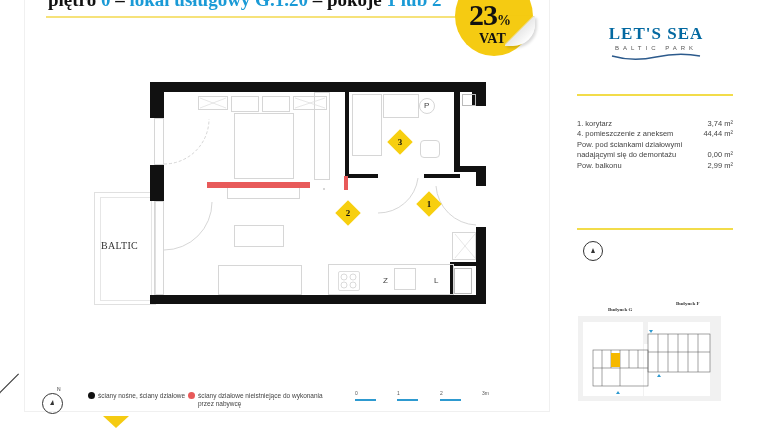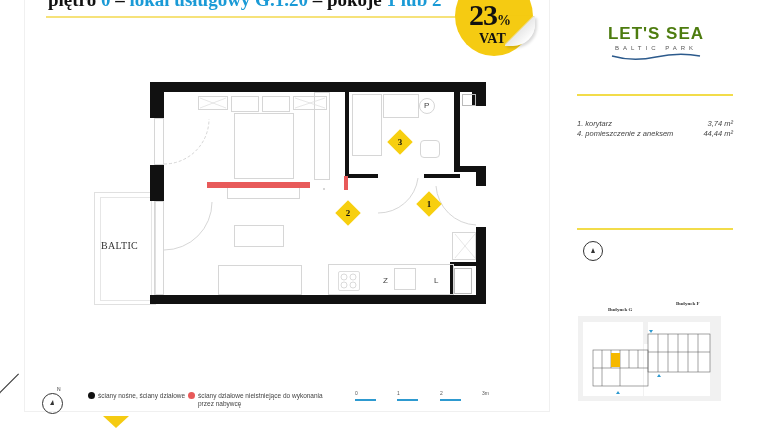--- a/index.html
+++ b/index.html
@@ -9,27 +9,27 @@
   .title .blue{color:#1a9ad6;}
   .title-rule{position:absolute;left:46px;top:16px;width:465px;height:2px;background:#f6e27a;}
   .vat{position:absolute;left:455px;top:-24px;width:80px;height:84px;}
   .vat .disc{position:absolute;left:0;top:0;width:78px;height:80px;border-radius:50%;background:#f5cb12;}
   .vat .curl{position:absolute;left:50px;top:40px;width:30px;height:30px;background:linear-gradient(135deg,#f5cb12 0%,#f5cb12 45%,#e9e9e9 50%,#ffffff 80%);border-radius:0 0 22px 0;box-shadow:2px 2px 3px rgba(0,0,0,.15);}
   .vat .num{position:absolute;left:14px;top:22px;font-family:"Liberation Serif",serif;font-weight:bold;font-size:30px;color:#111;letter-spacing:-1px;}
   .vat .pct{font-size:14px;letter-spacing:0;}
   .vat .lbl{position:absolute;left:24px;top:55px;font-family:"Liberation Serif",serif;font-weight:bold;font-size:14px;color:#111;}
 
   .logo{position:absolute;left:606px;top:24px;width:100px;text-align:center;}
-  .logo .main{font-family:Liberation Sans, sans-serif;font-weight:bold;font-size:17px;letter-spacing:1px;color:#4d7c0f;}
+  .logo .main{font-family:Liberation Serif, serif;font-weight:bold;font-size:17px;letter-spacing:1px;color:#0369a1;}
   .logo .sub{font-size:6px;letter-spacing:4px;color:#555;margin-top:1px;}
   .logo svg{display:block;margin:2px auto 0;}
   .yrule{position:absolute;height:2px;background:#f2dc4a;}
 
   .spec{position:absolute;left:577px;top:119px;width:156px;font-size:7.5px;color:#444;}
-  .spec .row{display:flex;justify-content:space-between;height:9.5px;line-height:9.5px;font-style:italic;}
+  .spec .row{display:flex;justify-content:space-between;height:9.5px;line-height:9.5px;}
   .spec .row.total{font-family:"Liberation Serif",serif;font-weight:bold;font-size:9px;color:#111;margin-top:5px;height:12px;line-height:12px;}
   .spec .row.multi{height:auto;line-height:9.5px;margin-top:2px;}
   .spec .row.multi .v{align-self:flex-end;}
 
   .compass{position:absolute;border:1px solid #333;border-radius:50%;}
   .minimap{position:absolute;left:578px;top:316px;width:143px;height:85px;background:#f1f1f1;}
   .minimap .lbl{position:absolute;font-family:"Liberation Serif",serif;font-weight:bold;font-size:5px;color:#333;white-space:nowrap;}
 
   .plan{position:absolute;left:86px;top:80px;width:405px;height:225px;}
   .wall{position:absolute;background:#111;}
@@ -77,20 +77,28 @@
 <div class="yrule" style="left:577px;top:94px;width:156px;"></div>
 
 <div class="spec">
   <div class="row">
       <span>1. korytarz</span>
       <span>3,74 m²</span>
     </div>
   <div class="row">
       <span>4. pomieszczenie z aneksem</span>
       <span>44,44 m²</span>
+    </div>
+  <div class="row multi">
+      <span style="width:110px;">Pow. pod ściankami działowymi nadającymi się do demontażu</span>
+      <span class="v">0,00 m²</span>
+    </div>
+  <div class="row" style="margin-top:2px;">
+      <span>Pow. balkonu</span>
+      <span>2,99 m²</span>
     </div>
 </div>
 <div class="yrule" style="left:577px;top:228px;width:156px;"></div>
 
 <div class="compass" style="left:583px;top:241px;width:18px;height:18px;">
   <svg width="18" height="18" viewBox="0 0 18 18">
       <path d="M7 11 L9 6 L11 11 Z" fill="#333"></path>
     </svg>
 </div>
 

